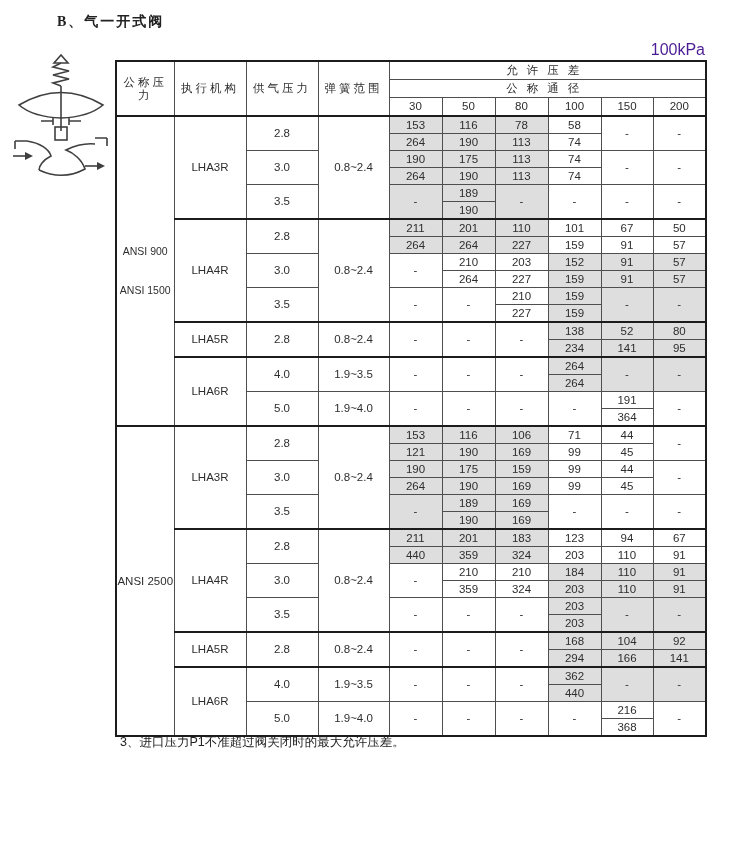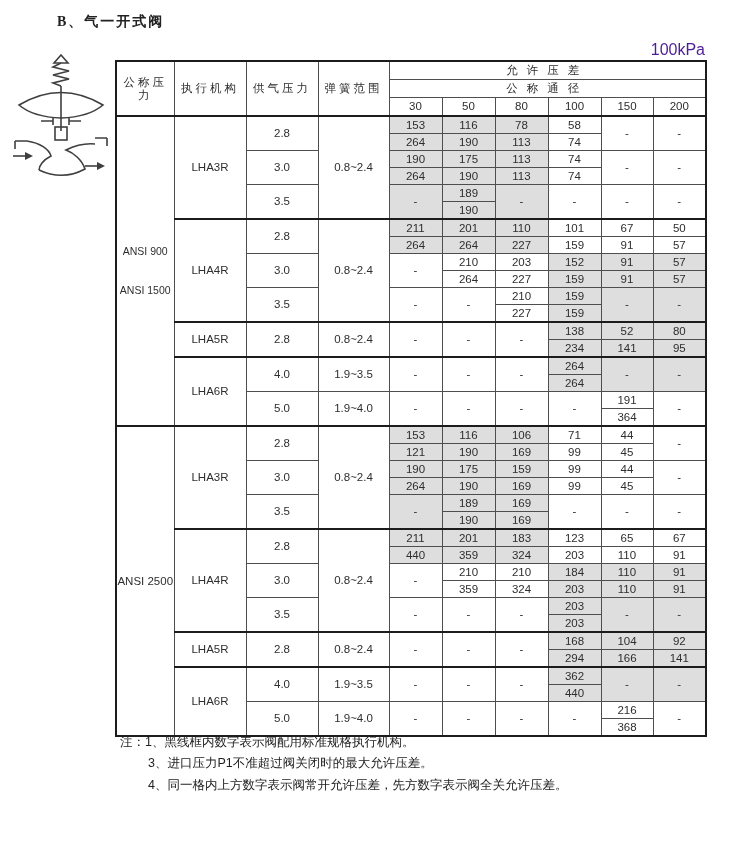--- a/index.html
+++ b/index.html
@@ -289,21 +289,21 @@
         <td class="g">169</td>
       </tr>
       <tr class="hv">
         <td rowspan="6">LHA4R</td>
         <td rowspan="2">2.8</td>
         <td rowspan="6">0.8~2.4</td>
         <td class="g">211</td>
         <td class="g">201</td>
         <td class="g">183</td>
         <td>123</td>
-        <td>65</td>
+        <td>94</td>
         <td>67</td>
       </tr>
       <tr>
         <td class="g">440</td>
         <td class="g">359</td>
         <td class="g">324</td>
         <td>203</td>
         <td>110</td>
         <td>91</td>
       </tr>
@@ -375,16 +375,14 @@
         <td>216</td>
         <td rowspan="2">-</td>
       </tr>
       <tr>
         <td>368</td>
       </tr>
     </tbody>
 </table>
 
 <div class="notes">
-    <div class="note-line">注：1、黑线框内数字表示阀配用标准规格执行机构。</div>
     <div class="note-line">3、进口压力P1不准超过阀关闭时的最大允许压差。</div>
-    <div class="note-line">4、同一格内上方数字表示阀常开允许压差，先方数字表示阀全关允许压差。</div>
   </div>
 
 </body></html>

